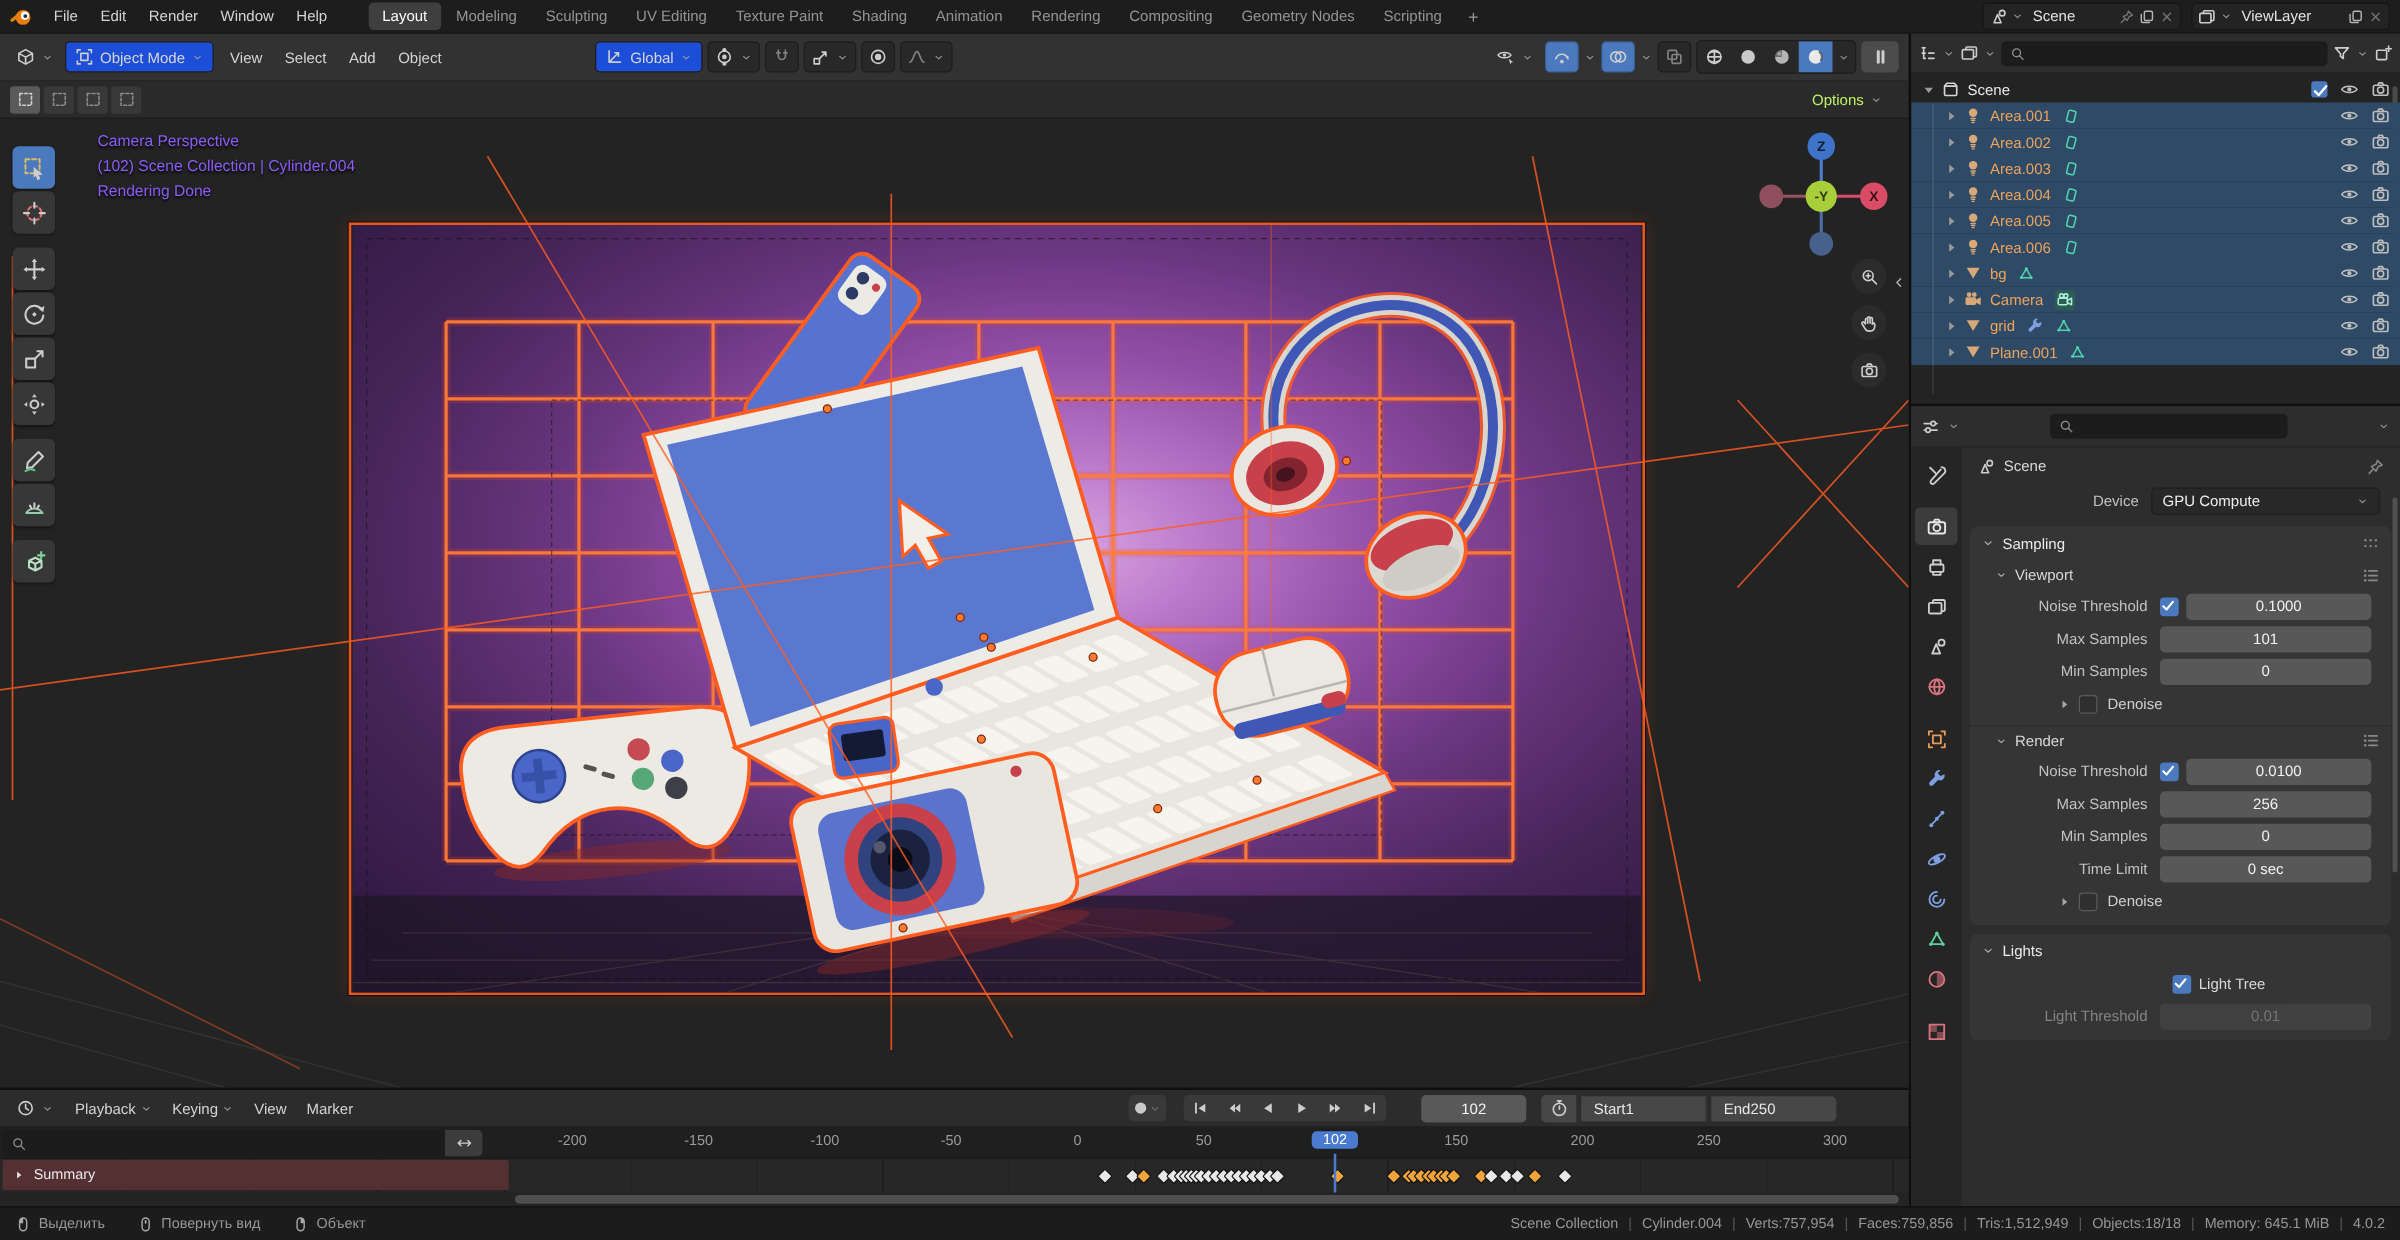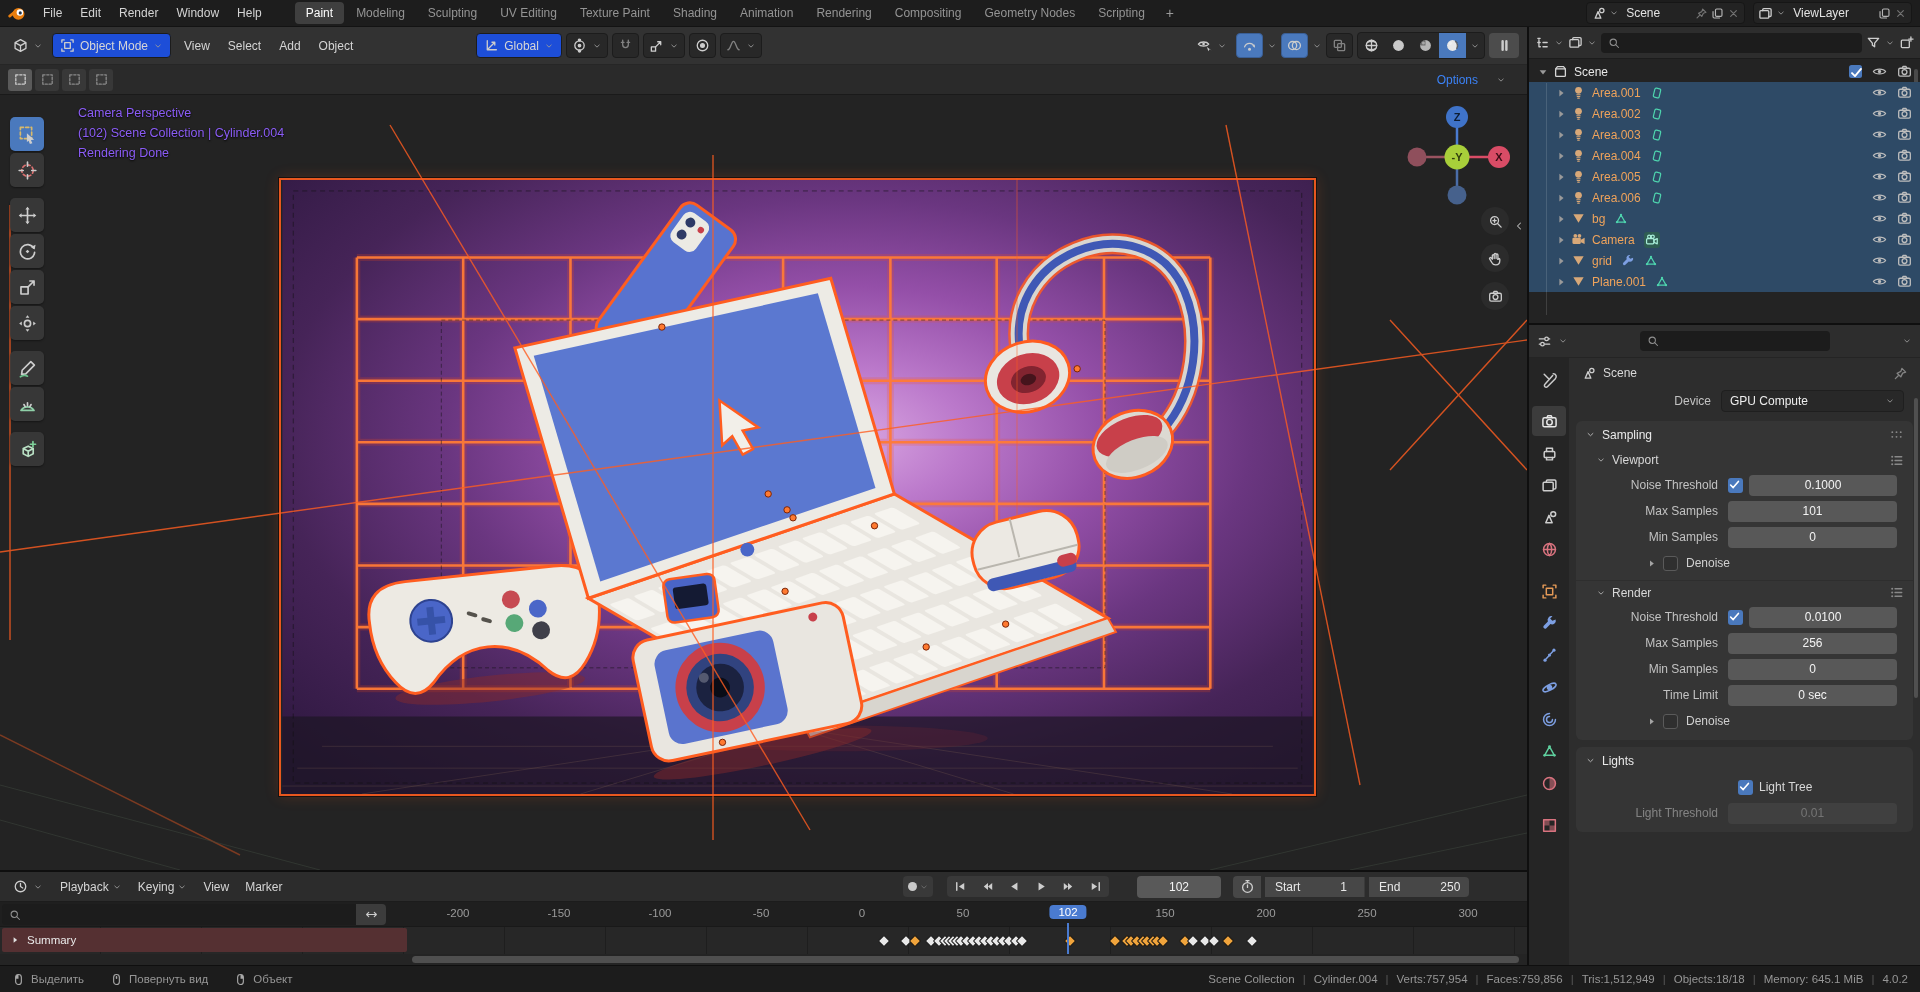--- a/index.html
+++ b/index.html
@@ -61,34 +61,34 @@
   .vp-info { position:absolute; left:78px; top:8px; line-height:20px; color:#8b5cf6; font-size:12.5px; text-shadow:0 1px 2px #000; }
   .vp-toolbar { position:absolute; left:10px; top:22px; display:flex; flex-direction:column; gap:2px; }
   .tbtn { width:34px; height:34px; border-radius:5px; background:#3a3a3ae6; display:flex; align-items:center; justify-content:center; color:#e0e0e0; box-shadow:0 1px 2px #0006; }
   .tbtn .i { width:19px; height:19px; }
   .tbtn.active { background:#4a79bd; color:#fff; }
   .nav-gizmo { position:absolute; left:1402px; top:10px; width:110px; height:104px; }
   .nav-gizmo text { font-family:"Liberation Sans",sans-serif; font-size:11px; font-weight:bold; text-anchor:middle; }
   .vpbtn { position:absolute; left:1481px; width:28px; height:28px; border-radius:50%; background:#2d2d2dcc; display:flex; align-items:center; justify-content:center; color:#e8e8e8; }
   .vpbtn .i { width:15px; height:15px; }
   .collapse { position:absolute; left:1513px; top:124px; width:12px; height:14px; color:#b9b9b9; }
-  .optionsbtn { display:flex; align-items:center; gap:18px; color:#3b82f6; }
+  .optionsbtn { display:flex; align-items:center; gap:5px; color:#bef264; }
 
   
   .timeline { height:95px; border-top:2px solid #0f0f0f; display:flex; flex-direction:column; background:#262626; }
   .tl-header { height:31px; background:#2c2c2c; display:flex; align-items:center; padding:0 8px; gap:4px; border-bottom:1px solid #1c1c1c; }
   .tl-header .menu { padding:3px 8px; }
   .trans { display:flex; background:#393939; border-radius:4px; overflow:hidden; margin-left:10px; }
   .tbt { width:27px; height:21px; display:flex; align-items:center; justify-content:center; color:#d8d8d8; }
   .tbt .i { width:13px; height:13px; }
   .recbtn { width:30px; height:21px; background:#393939; border-radius:4px; display:flex; align-items:center; justify-content:center; gap:2px; }
   .reccirc { width:9px; height:9px; border-radius:50%; background:#c9c9c9; }
   .cf-field { width:84px; height:22px; background:#595959; border-radius:4px; display:flex; align-items:center; justify-content:center; color:#f5f5f5; margin-left:24px; }
   .sw-btn { width:28px; height:22px; background:#474747; border-radius:4px 0 0 4px; display:flex; align-items:center; justify-content:center; margin-left:8px; }
-  .range-field { height:20px; background:#474747; display:flex; align-items:center; justify-content:flex-start; padding:0 10px; width:100px; color:#e8e8e8;gap:40px; }
+  .range-field { height:20px; background:#474747; display:flex; align-items:center; justify-content:flex-start; padding:0 10px; width:100px; color:#e8e8e8; }
   .range-field.start { border-right:1px solid #3a3a3a; }
   .range-field.end { border-radius:0 4px 4px 0; }
   .tl-right-pad { width:46px; }
   .tl-body { position:relative; flex:1; }
   .tl-ruler { position:relative; height:25px; background:#1f1f1f; border-bottom:1px solid #191919; }
   .rlabel { position:absolute; top:5px; transform:translateX(-50%); color:#9b9b9b; font-size:11.5px; }
   .cfbadge { position:absolute; top:3px; transform:translateX(-50%); background:#4a7bd0; color:#fff; border-radius:4px; padding:1px 9px; font-size:11.5px; z-index:6; }
   .tl-search { position:absolute; left:2px; top:2px; width:354px; height:21px; background:#1c1c1c; border-radius:4px 0 0 4px; display:flex; align-items:center; padding:0 7px; gap:6px; z-index:4; }
   .tl-exp { position:absolute; left:356px; top:2px; width:30px; height:21px; background:#3c3c3c; border-radius:0 4px 4px 0; display:flex; align-items:center; justify-content:center; z-index:4; }
   .tl-track { position:relative; height:27px; background:#272727;
@@ -170,21 +170,21 @@
         </svg>
       </span>
     <nav class="tb-menus" id="topbar-menus">
         <span class="menu">File</span>
         <span class="menu">Edit</span>
         <span class="menu">Render</span>
         <span class="menu">Window</span>
         <span class="menu">Help</span>
       </nav>
     <div class="workspaces" id="workspaces">
-        <span class="ws active">Paint</span>
+        <span class="ws active">Layout</span>
         <span class="ws">Modeling</span>
         <span class="ws">Sculpting</span>
         <span class="ws">UV Editing</span>
         <span class="ws">Texture Paint</span>
         <span class="ws">Shading</span>
         <span class="ws">Animation</span>
         <span class="ws">Rendering</span>
         <span class="ws">Compositing</span>
         <span class="ws">Geometry Nodes</span>
         <span class="ws">Scripting</span>

